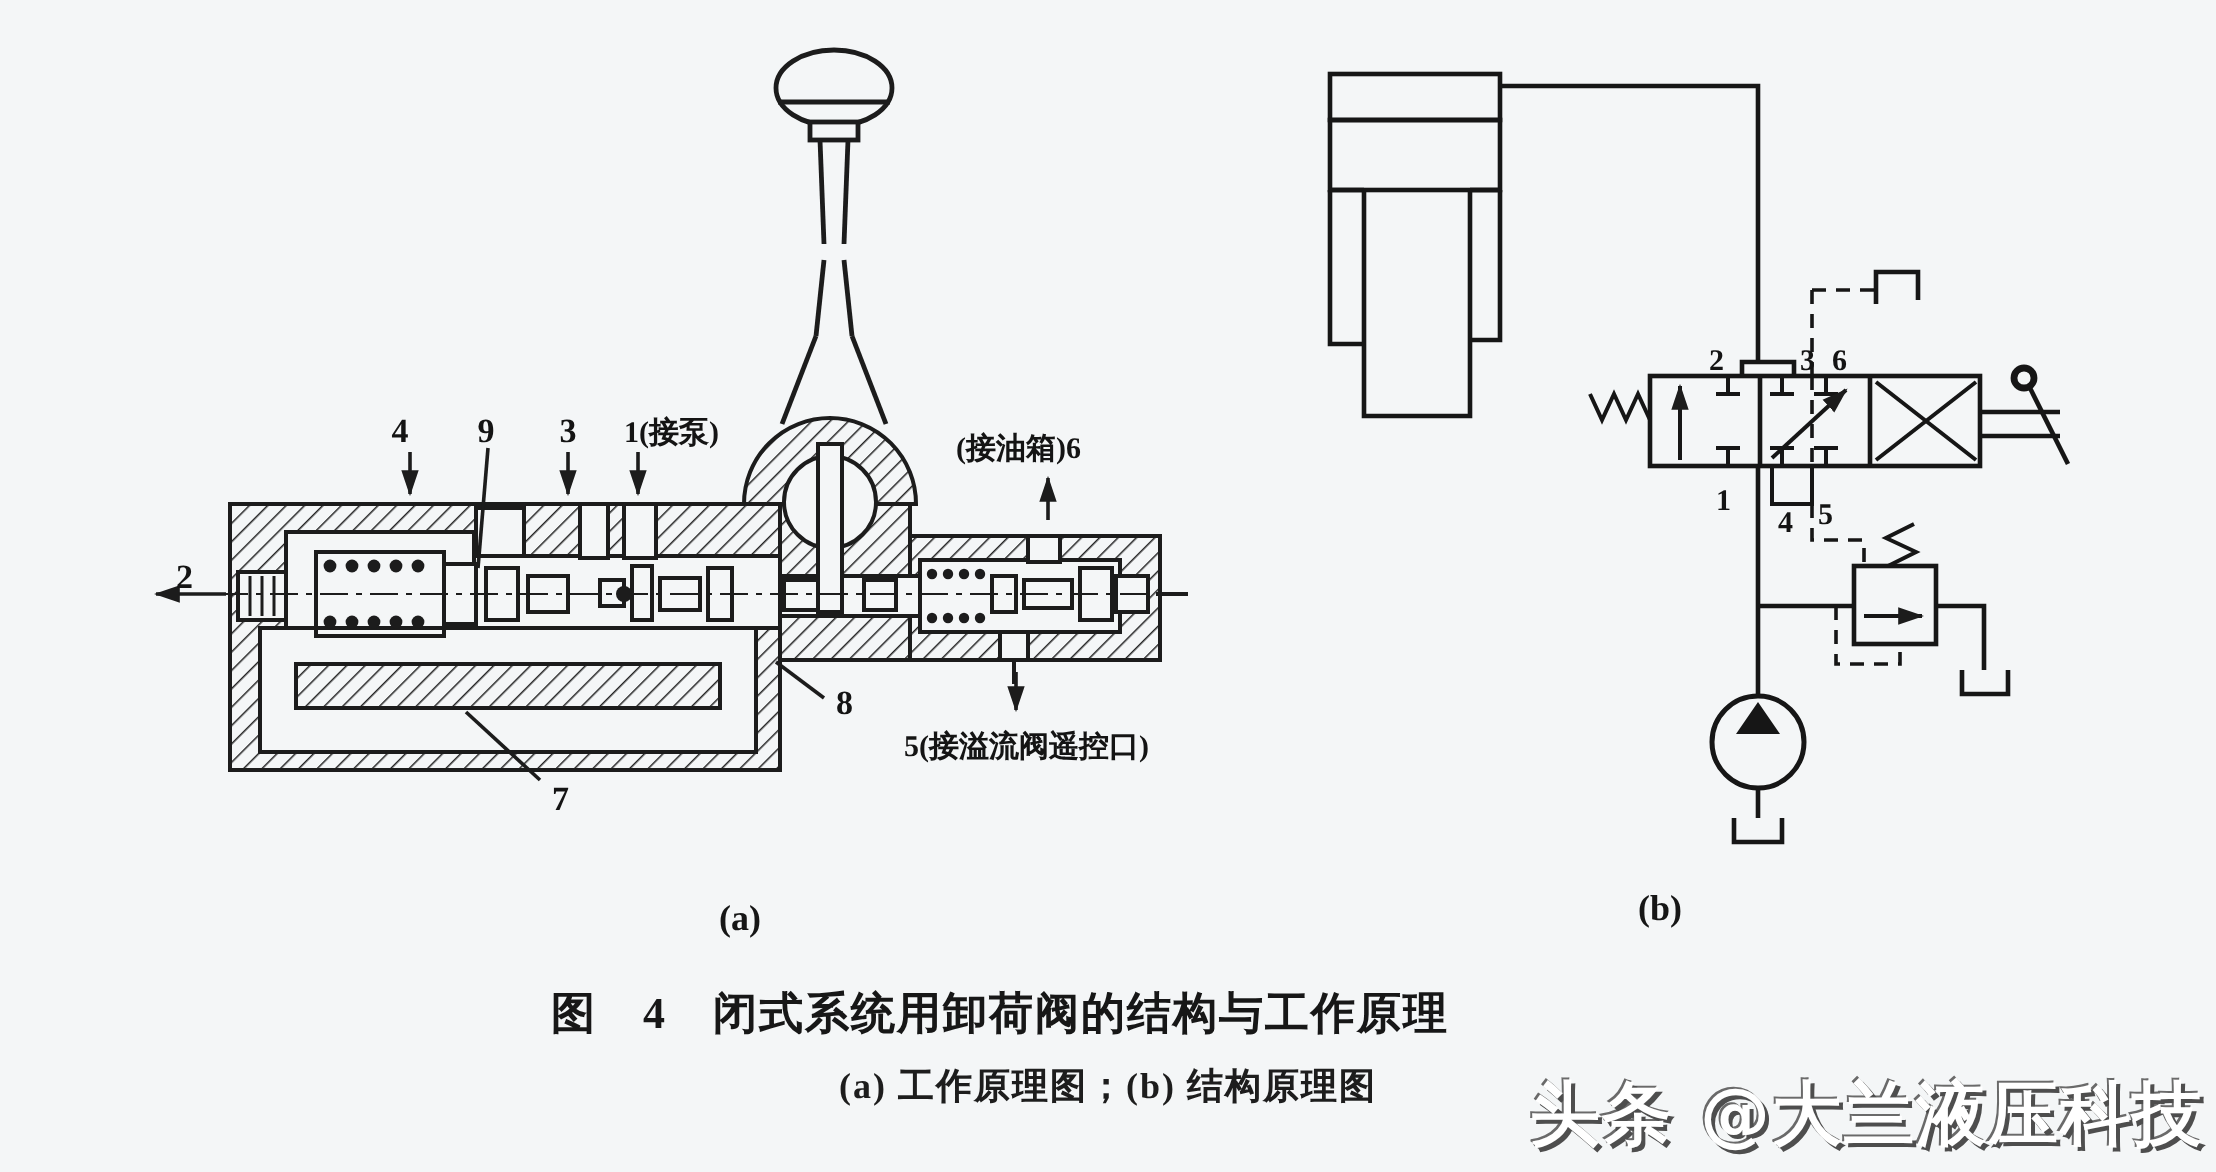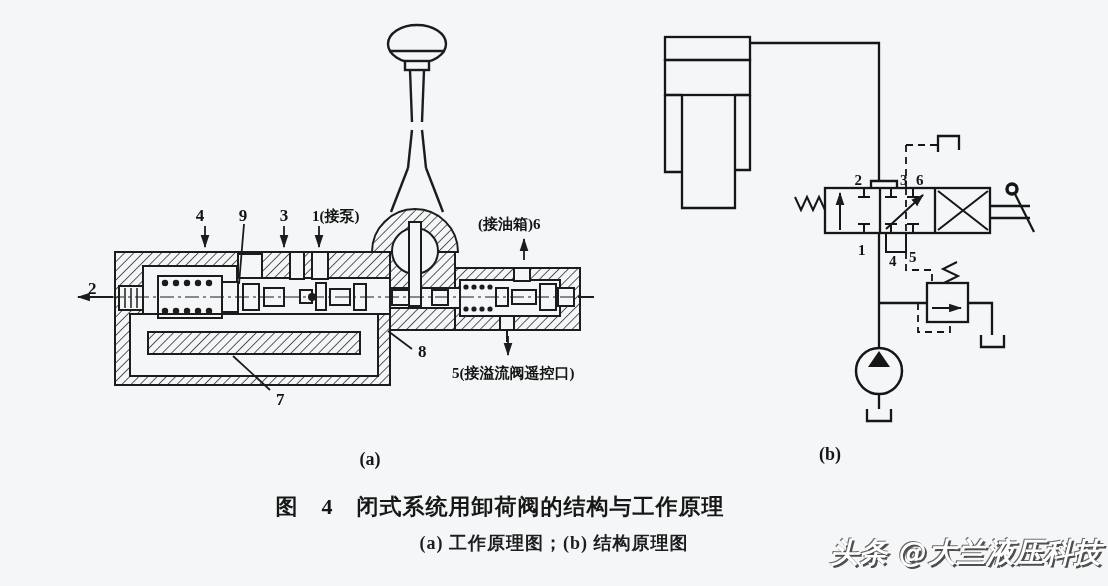--- a/index.html
+++ b/index.html
@@ -25,24 +25,23 @@
     font-family:"Liberation Serif","DejaVu Serif",serif;
   }
   .subtag{
     position:absolute;font-size:18px;font-weight:bold;color:#161616;
     font-family:"Liberation Serif","DejaVu Serif",serif;
   }
   .subtag.a{left:340px;top:449px;width:60px;text-align:center;}
   .subtag.b{left:800px;top:444px;width:60px;text-align:center;}
   .watermark{
     position:absolute;right:6px;top:534px;
-    font-size:28px;font-weight:bold;color:#ffffff;letter-spacing:1px;
+    font-size:35px;font-weight:bold;color:#ffffff;letter-spacing:1px;
     text-shadow:2px 2px 0 #4e4e4e, -1px -1px 0 #6a6a6a;
     font-family:"DejaVu Sans","Liberation Sans",sans-serif;
-    font-style:italic;
   }
 </style>
 </head>
 <body>
 
 <svg id="art" width="1108" height="586" viewBox="0 0 1108 586">
   <defs>
     <pattern id="hatch" patternUnits="userSpaceOnUse" width="6.5" height="6.5" patternTransform="rotate(45)">
       <rect width="6.5" height="6.5" fill="#f4f6f7"></rect>
       <line x1="0" y1="0" x2="0" y2="6.5" stroke="#232323" stroke-width="1.5"></line>

